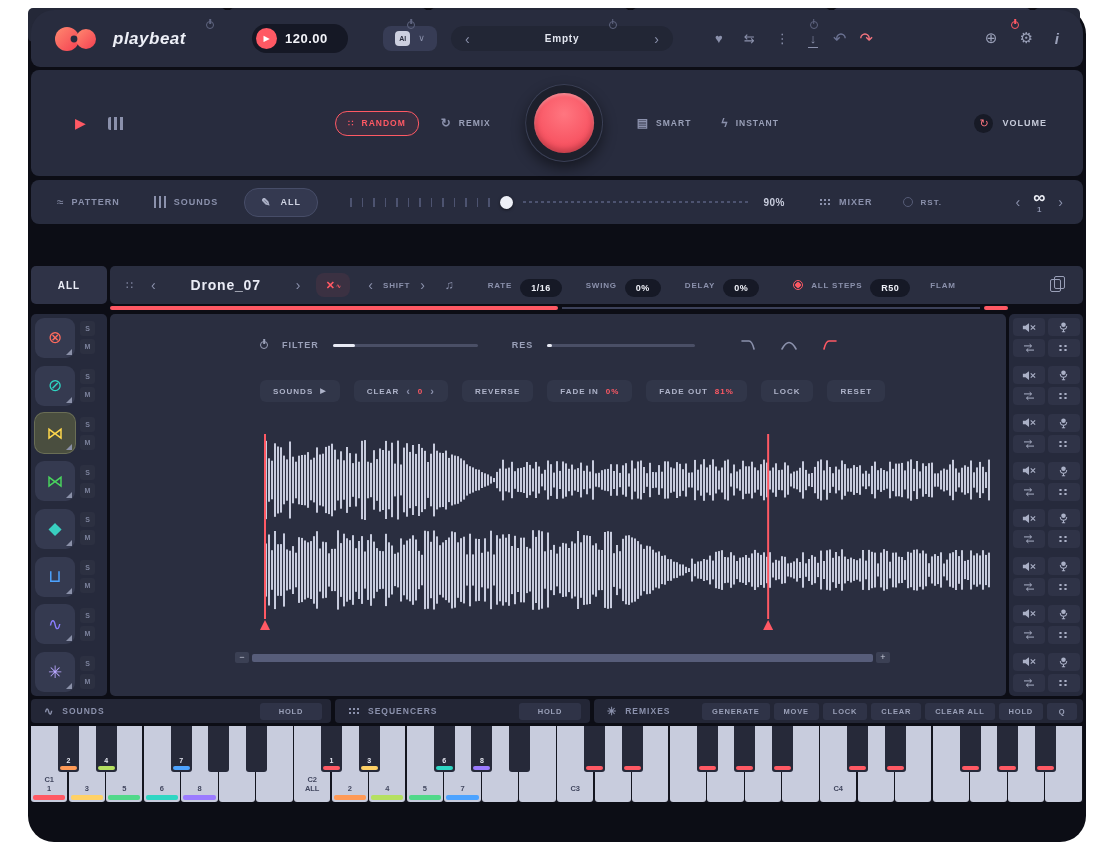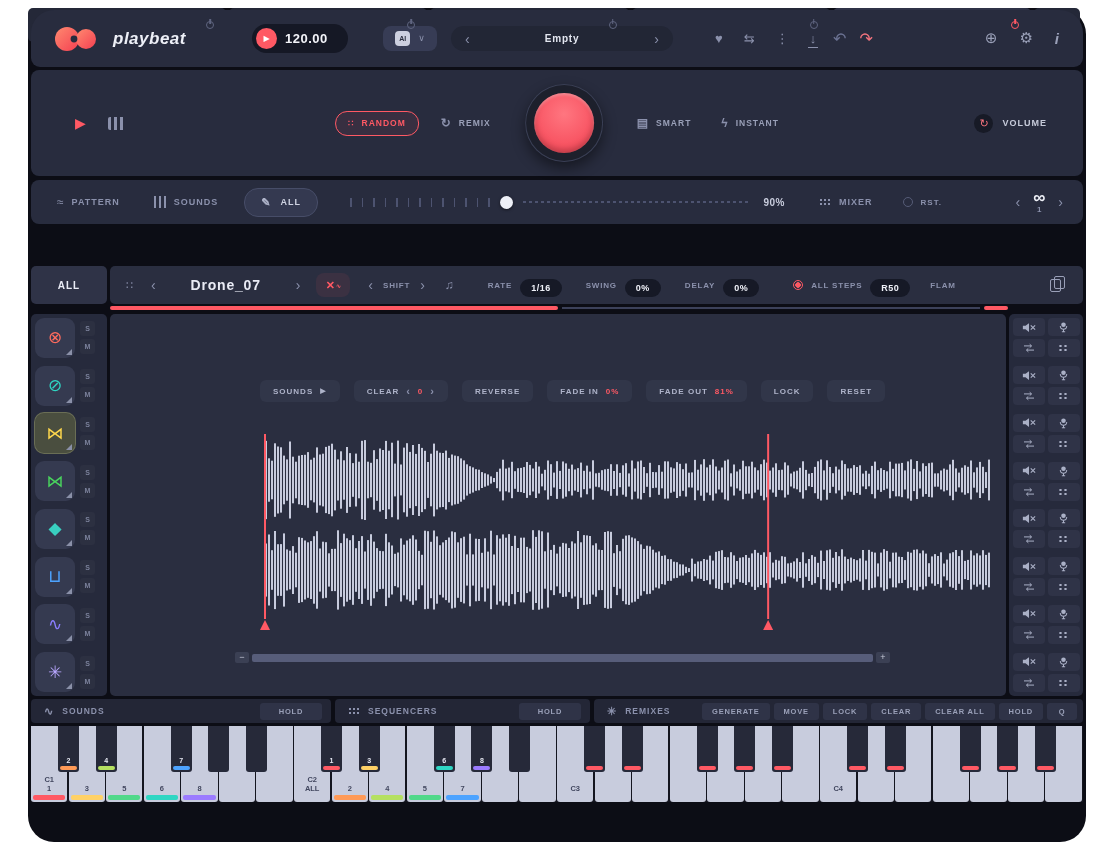--- a/index.html
+++ b/index.html
@@ -456,20 +456,38 @@
           <span class="fold"></span>
         </div>
         <div class="smcol">
           <div class="smb">S</div>
           <div class="smb">M</div>
         </div>
       </div>
     </aside>
 
   <section class="panel editor">
+    <div class="filter-row">
+      <span class="ic-power"></span>
+      <span class="f-lbl">FILTER</span>
+      <span class="fslider" style="--w:22px;"></span>
+      <span class="f-lbl" style="margin-left:34px;">RES</span>
+      <span class="fslider" style="--w:5px;width:148px;"></span>
+      <span class="curves">
+        <svg width="16" height="14" viewBox="0 0 16 14">
+            <path d="M1 3 H8 Q11 3 13 11" fill="none" stroke="#8b91ac" stroke-width="1.6" stroke-linecap="round"></path>
+          </svg>
+        <svg width="16" height="14" viewBox="0 0 16 14">
+            <path d="M1 11 Q8 -2 15 11" fill="none" stroke="#8b91ac" stroke-width="1.6" stroke-linecap="round"></path>
+          </svg>
+        <svg width="16" height="14" viewBox="0 0 16 14">
+            <path d="M3 11 Q5 3 8 3 H15" fill="none" stroke="#ff5964" stroke-width="1.6" stroke-linecap="round"></path>
+          </svg>
+      </span>
+    </div>
 
     <div class="edit-btns">
       <div class="ebtn">
         <span>SOUNDS</span>
         <span style="font-size:7px;">▶</span>
       </div>
       <div class="ebtn">
         <span>CLEAR</span>
         <span class="echev">‹</span>
         <span class="accent">0</span>

